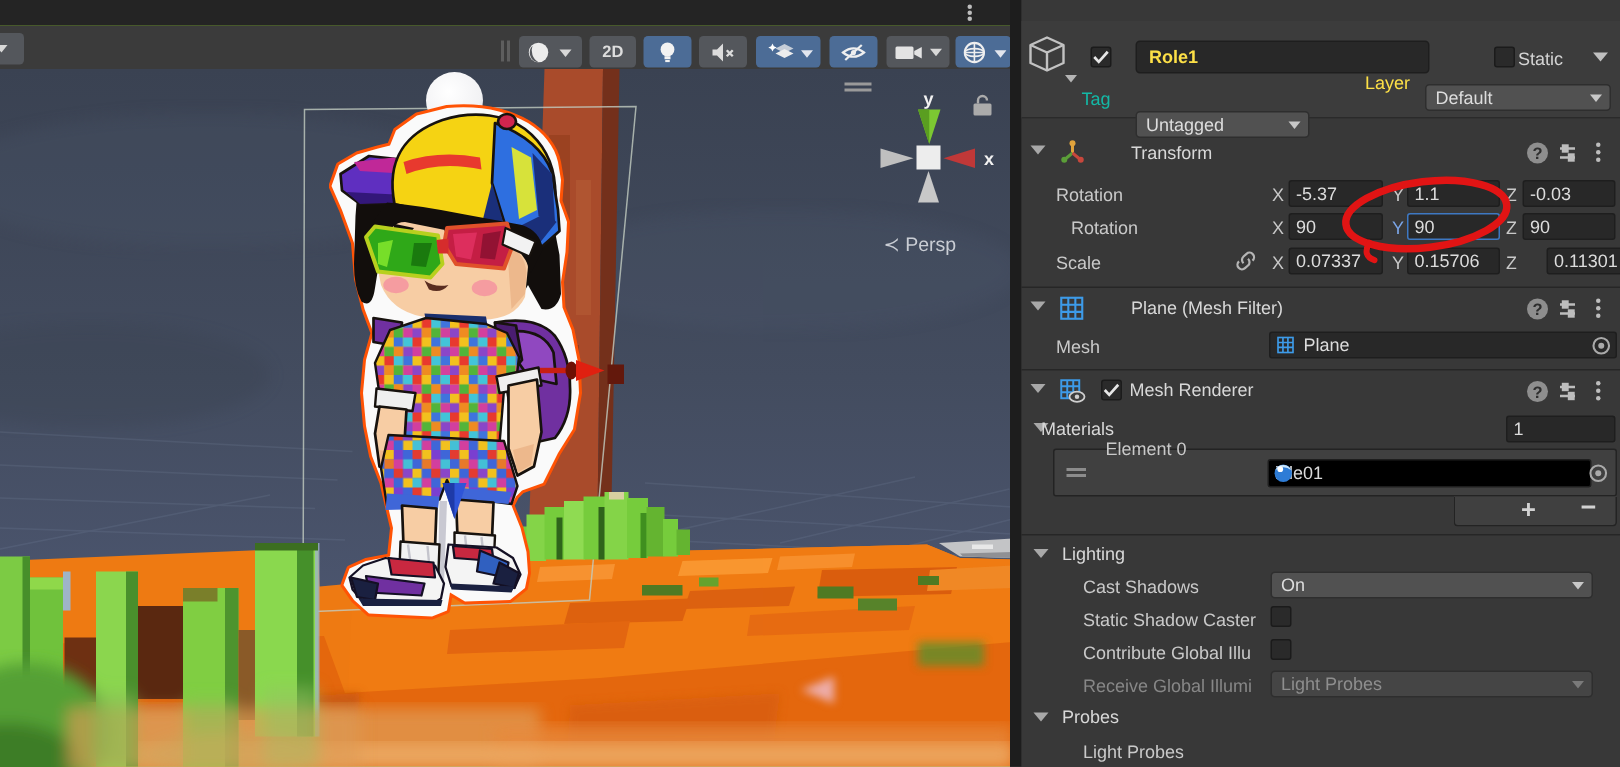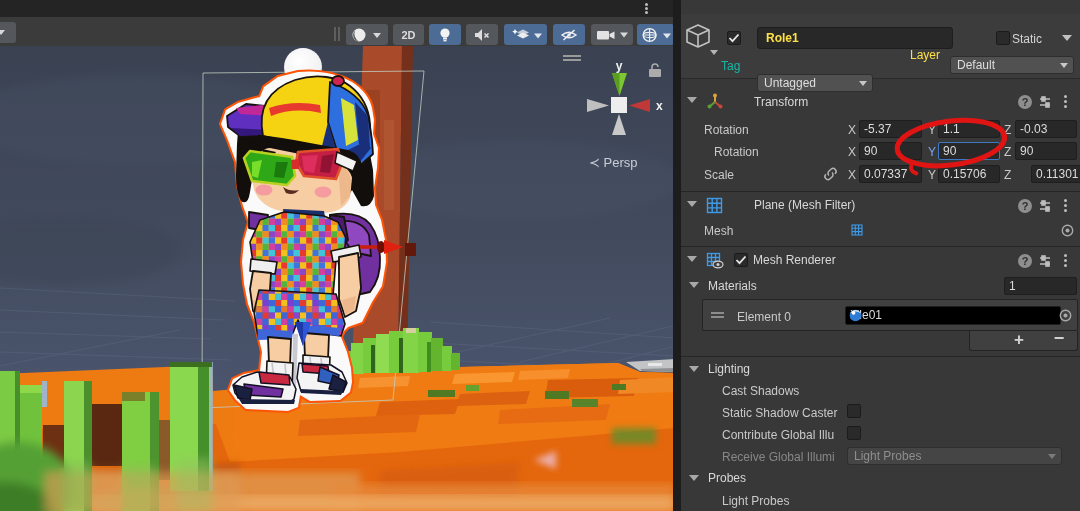--- a/index.html
+++ b/index.html
@@ -546,20 +546,21 @@
           <rect x="9" y="9" width="3" height="4" fill="#BDBDBD"></rect>
         </g>
       </svg>
     <div class="dots3" style="left:383px;top:199px">
         <i style="top:0"></i>
         <i style="top:5px"></i>
         <i style="top:10px"></i>
       </div>
 
     <div class="lbl" style="left:23px;top:224px">Mesh</div>
+    <div class="fld" style="left:165px;top:221px;width:232px;height:18px;padding-left:22px">Plane</div>
     <svg width="12" height="12" viewBox="0 0 12 12" style="position:absolute;left:170px;top:224px">
         <g stroke="#3D9BE9" stroke-width="1.1" fill="none">
           <rect x="1" y="1" width="10" height="10"></rect>
           <path d="M1 4.3 h10 M1 7.6 h10 M4.3 1 v10 M7.6 1 v10"></path>
         </g>
       </svg>
     <svg width="13" height="13" viewBox="0 0 13 13" style="position:absolute;left:380px;top:224px">
         <circle cx="6.5" cy="6.5" r="5.2" fill="none" stroke="#A9A9A9" stroke-width="1.4"></circle>
         <circle cx="6.5" cy="6.5" r="2" fill="#A9A9A9"></circle>
       </svg>
@@ -591,27 +592,27 @@
           <rect x="9" y="9" width="3" height="4" fill="#BDBDBD"></rect>
         </g>
       </svg>
     <div class="dots3" style="left:383px;top:254px">
         <i style="top:0"></i>
         <i style="top:5px"></i>
         <i style="top:10px"></i>
       </div>
 
     <div class="fold" style="left:8px;top:282px"></div>
-    <div class="lbl b" style="left:27px;top:279px">Materials</div>
+    <div class="lbl b" style="left:13px;top:279px">Materials</div>
     <div class="fld" style="left:323px;top:277px;width:73px;height:18px">1</div>
 
     <div style="position:absolute;left:21px;top:299px;width:376px;height:32px;background:#404040;border:1px solid #232323;border-radius:2px"></div>
     <div style="position:absolute;left:30px;top:312px;width:13px;height:2px;background:#8C8C8C"></div>
     <div style="position:absolute;left:30px;top:316px;width:13px;height:2px;background:#8C8C8C"></div>
-    <div class="lbl" style="left:56px;top:310px">Element 0</div>
+    <div class="lbl" style="left:56px;top:292px">Element 0</div>
     <div class="fld" style="left:164px;top:306px;width:216px;height:19px;background:#000000;line-height:17px">idle01</div>
     <svg width="13" height="13" viewBox="0 0 13 13" style="position:absolute;left:168px;top:309px">
         <circle cx="6.5" cy="6.5" r="5.8" fill="#2E7CD6"></circle>
         <path d="M1.2 4.5 A5.8 5.8 0 0 1 11.8 4.5 A8 8 0 0 0 1.2 4.5" fill="#C8E4FA"></path>
         <circle cx="4.5" cy="3.8" r="1.9" fill="#FFF"></circle>
       </svg>
     <svg width="13" height="13" viewBox="0 0 13 13" style="position:absolute;left:378px;top:309px">
         <circle cx="6.5" cy="6.5" r="5.2" fill="none" stroke="#A9A9A9" stroke-width="1.4"></circle>
         <circle cx="6.5" cy="6.5" r="2" fill="#A9A9A9"></circle>
       </svg>
@@ -619,20 +620,21 @@
     <div style="position:absolute;left:288px;top:331px;width:109px;height:20px;background:#404040;border:1px solid #232323;border-top:none;border-radius:0 0 3px 3px"></div>
     <div style="position:absolute;left:331px;top:333px;width:14px;height:15px;color:#D2D2D2;font-size:17px;font-weight:bold;line-height:14px;text-align:center">+</div>
     <div style="position:absolute;left:371px;top:332px;width:14px;height:15px;color:#D2D2D2;font-size:18px;font-weight:bold;line-height:13px;text-align:center">−</div>
 
     <div class="sep" style="top:356px"></div>
 
     <div class="fold" style="left:8px;top:366px"></div>
     <div class="lbl b" style="left:27px;top:362px">Lighting</div>
 
     <div class="lbl" style="left:41px;top:384px">Cast Shadows</div>
+    <div class="drop" style="left:166px;top:381px;width:215px;height:18px;line-height:16px">On</div>
 
     <div class="lbl" style="left:41px;top:406px;width:122px">Static Shadow Caster</div>
     <div class="cb" style="left:166px;top:404px"></div>
 
     <div class="lbl" style="left:41px;top:428px;width:122px">Contribute Global Illu</div>
     <div class="cb" style="left:166px;top:426px"></div>
 
     <div class="lbl" style="left:41px;top:450px;width:124px;color:#878787">Receive Global Illumi</div>
     <div class="drop dis" style="left:166px;top:447px;width:215px;height:18px;line-height:16px">Light Probes</div>
 

